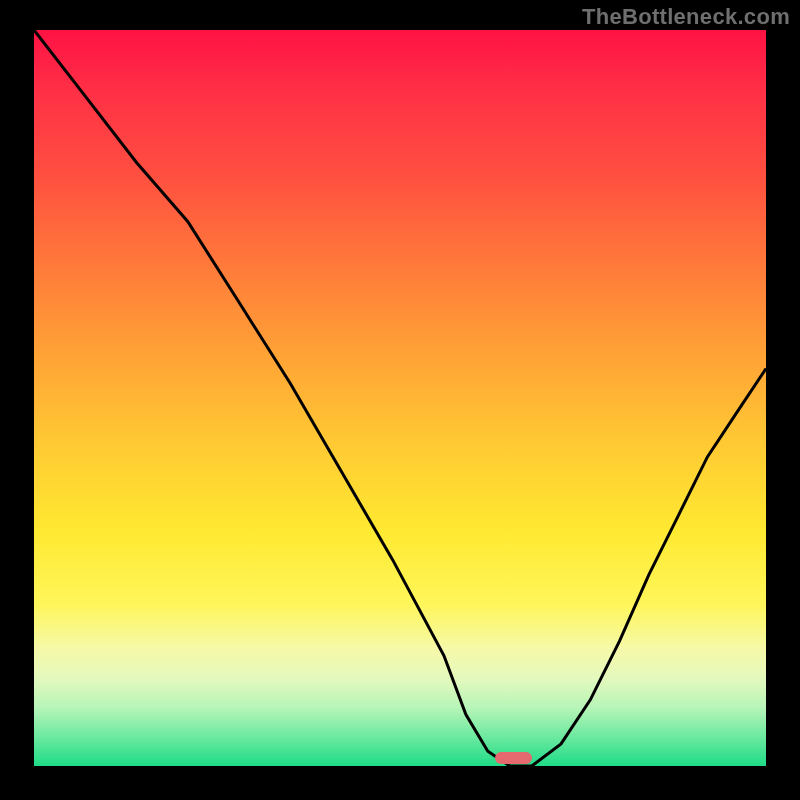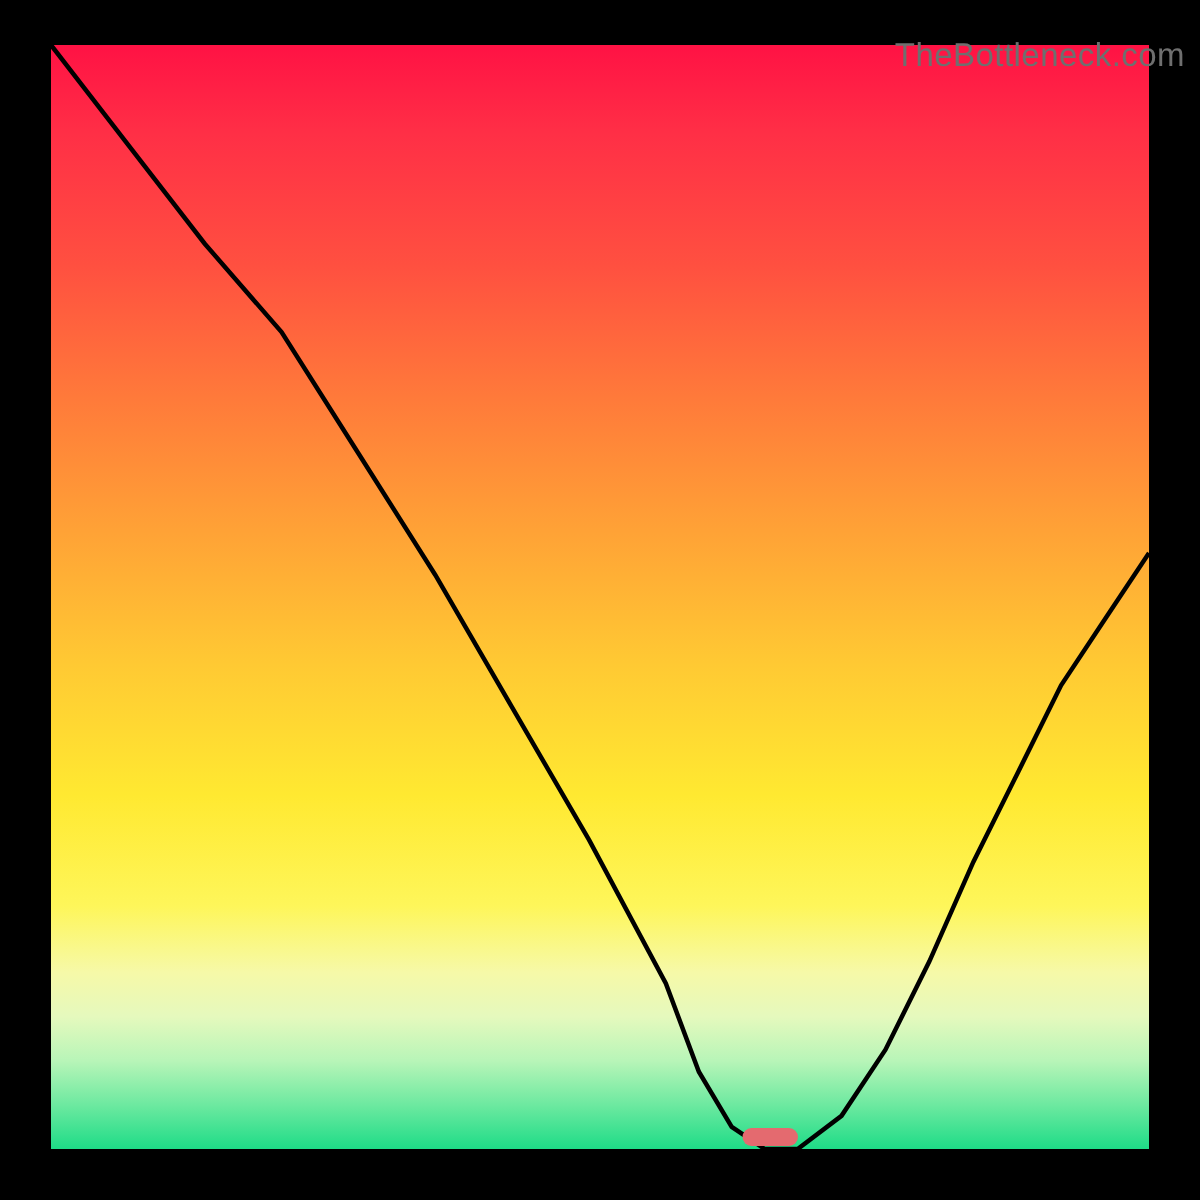--- a/index.html
+++ b/index.html
@@ -16,24 +16,23 @@
     width: 800px;
     height: 800px;
     background: #000;
   }
   .watermark {
     position: absolute;
     top: 4px;
     right: 10px;
     color: #6f6f6f;
     font-size: 22px;
-    font-weight: 400;
+    font-weight: 700;
     letter-spacing: 0.3px;
     z-index: 50;
-    margin-top: 20px;
   }
   .plot-area {
     position: absolute;
     left: 34px;
     top: 30px;
     width: 732px;
     height: 736px;
     
     background: linear-gradient(
       to bottom,

